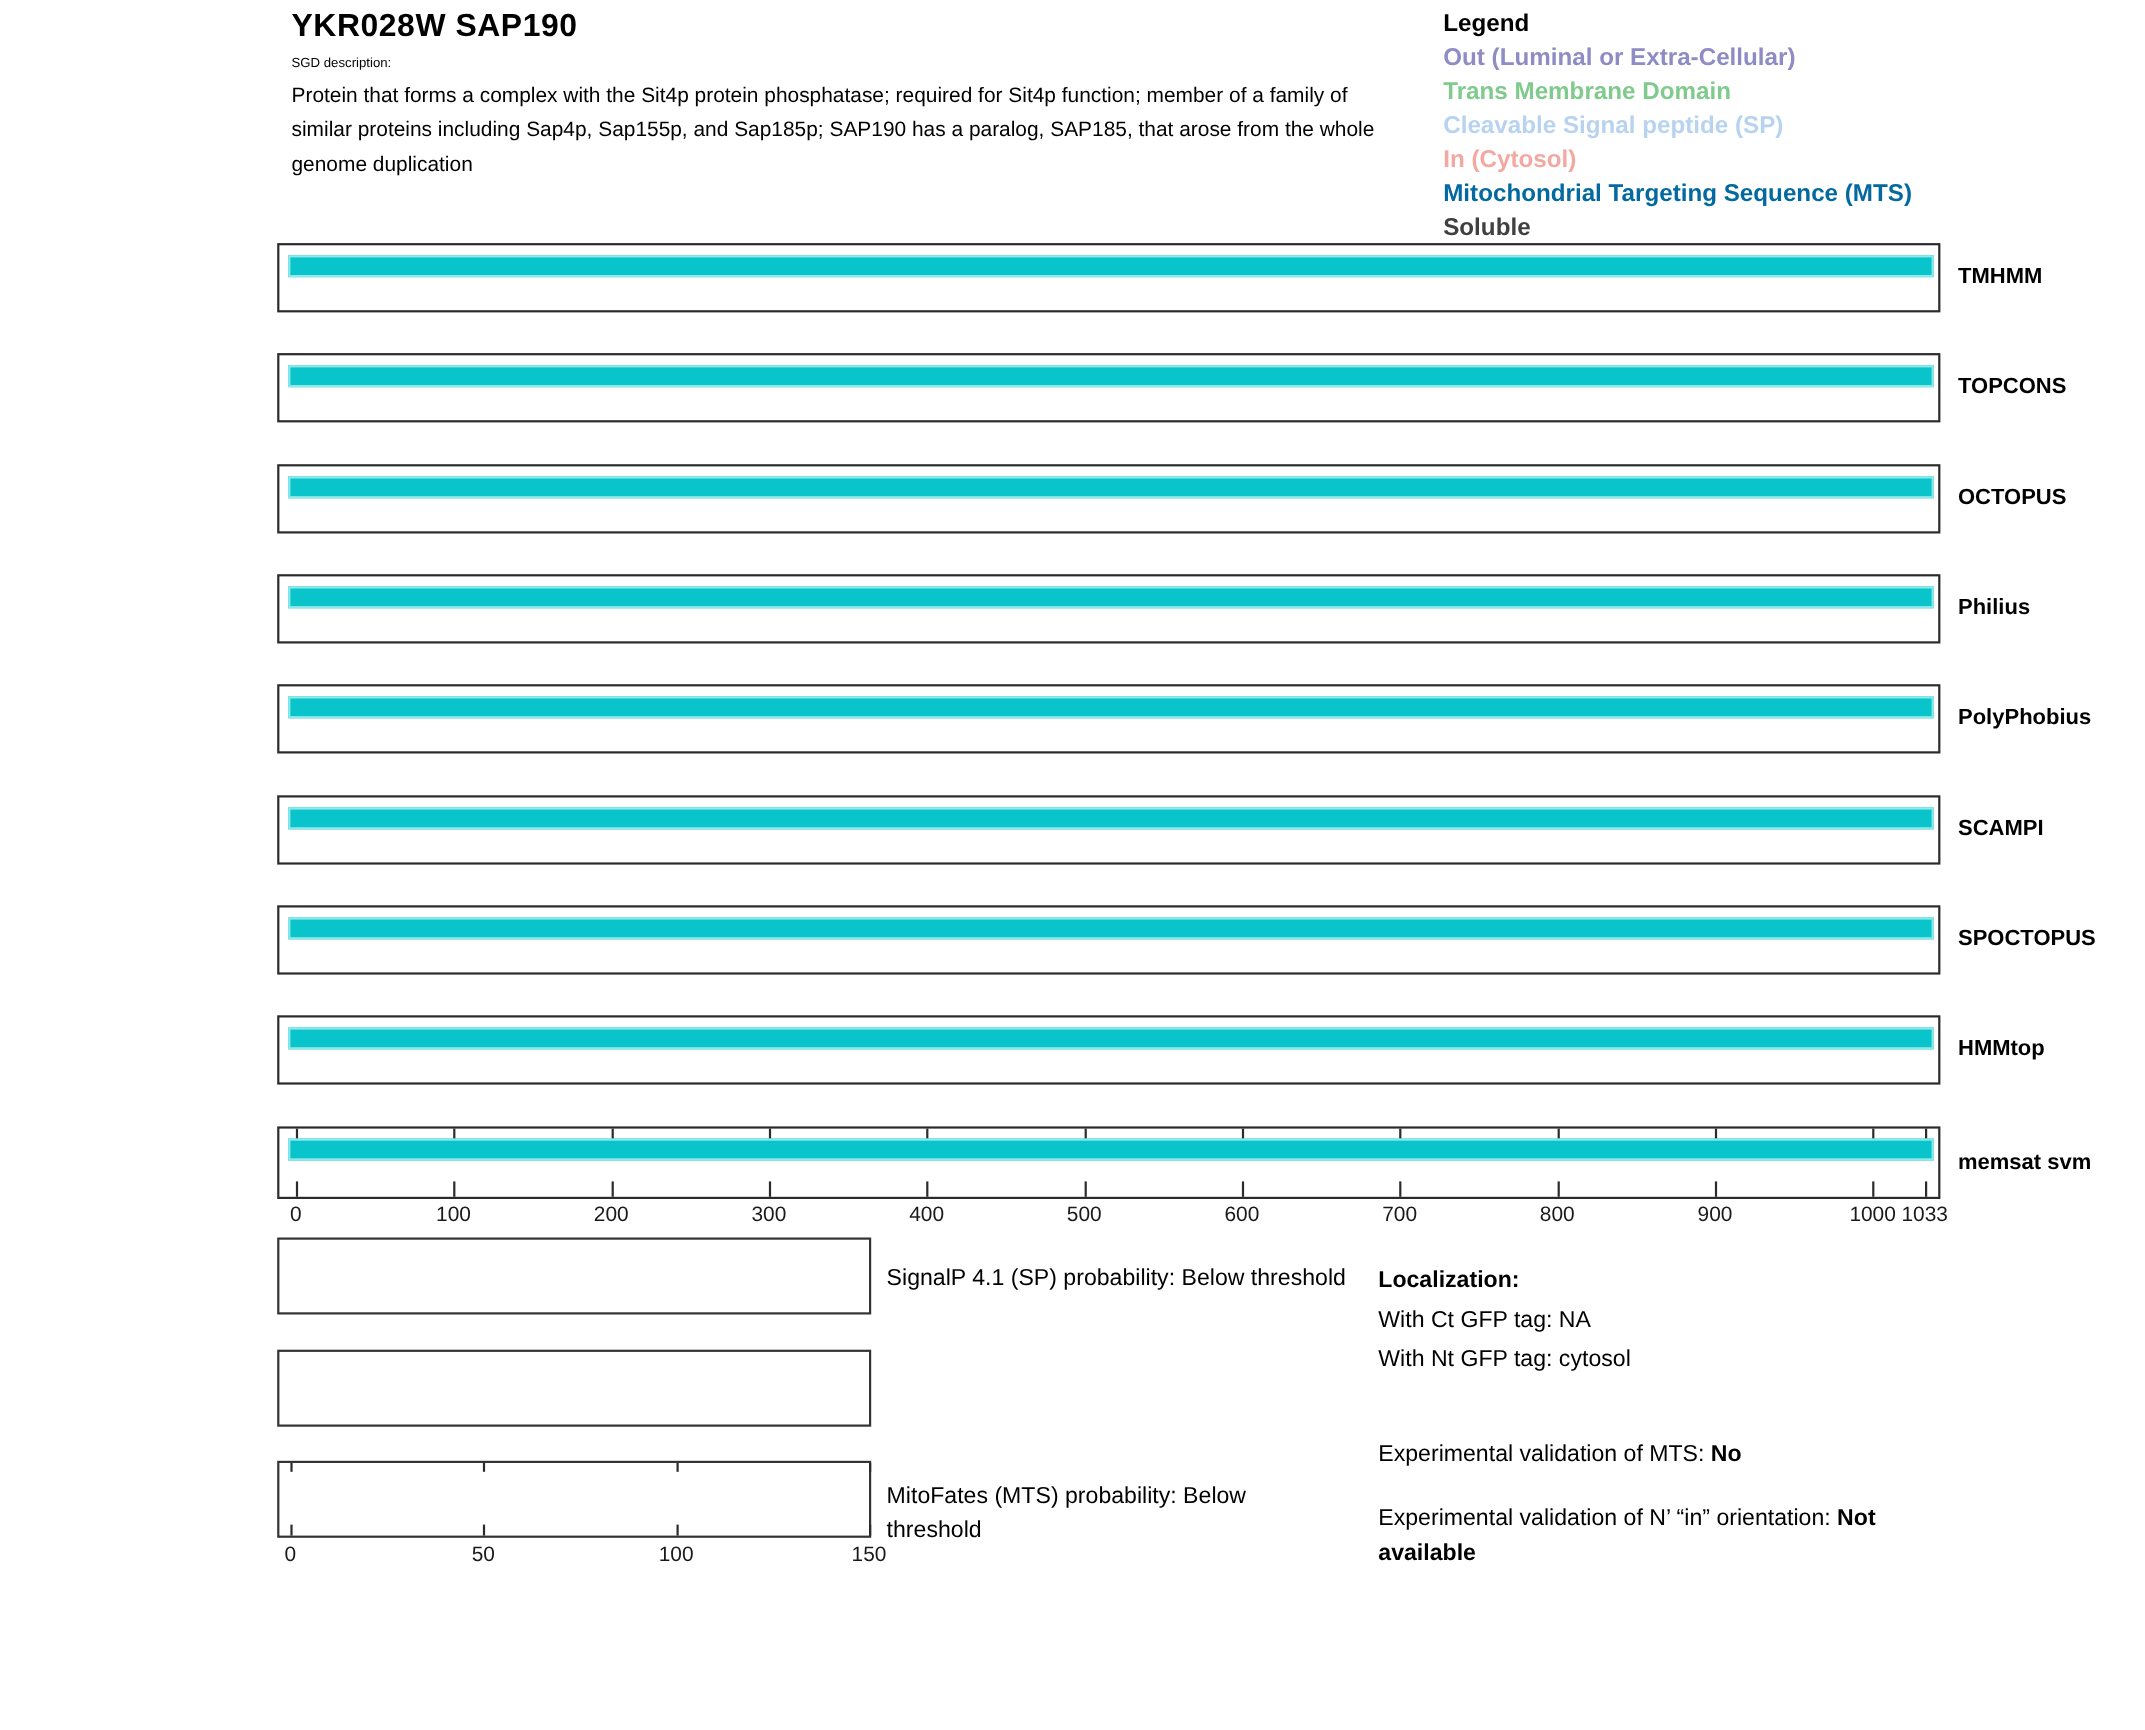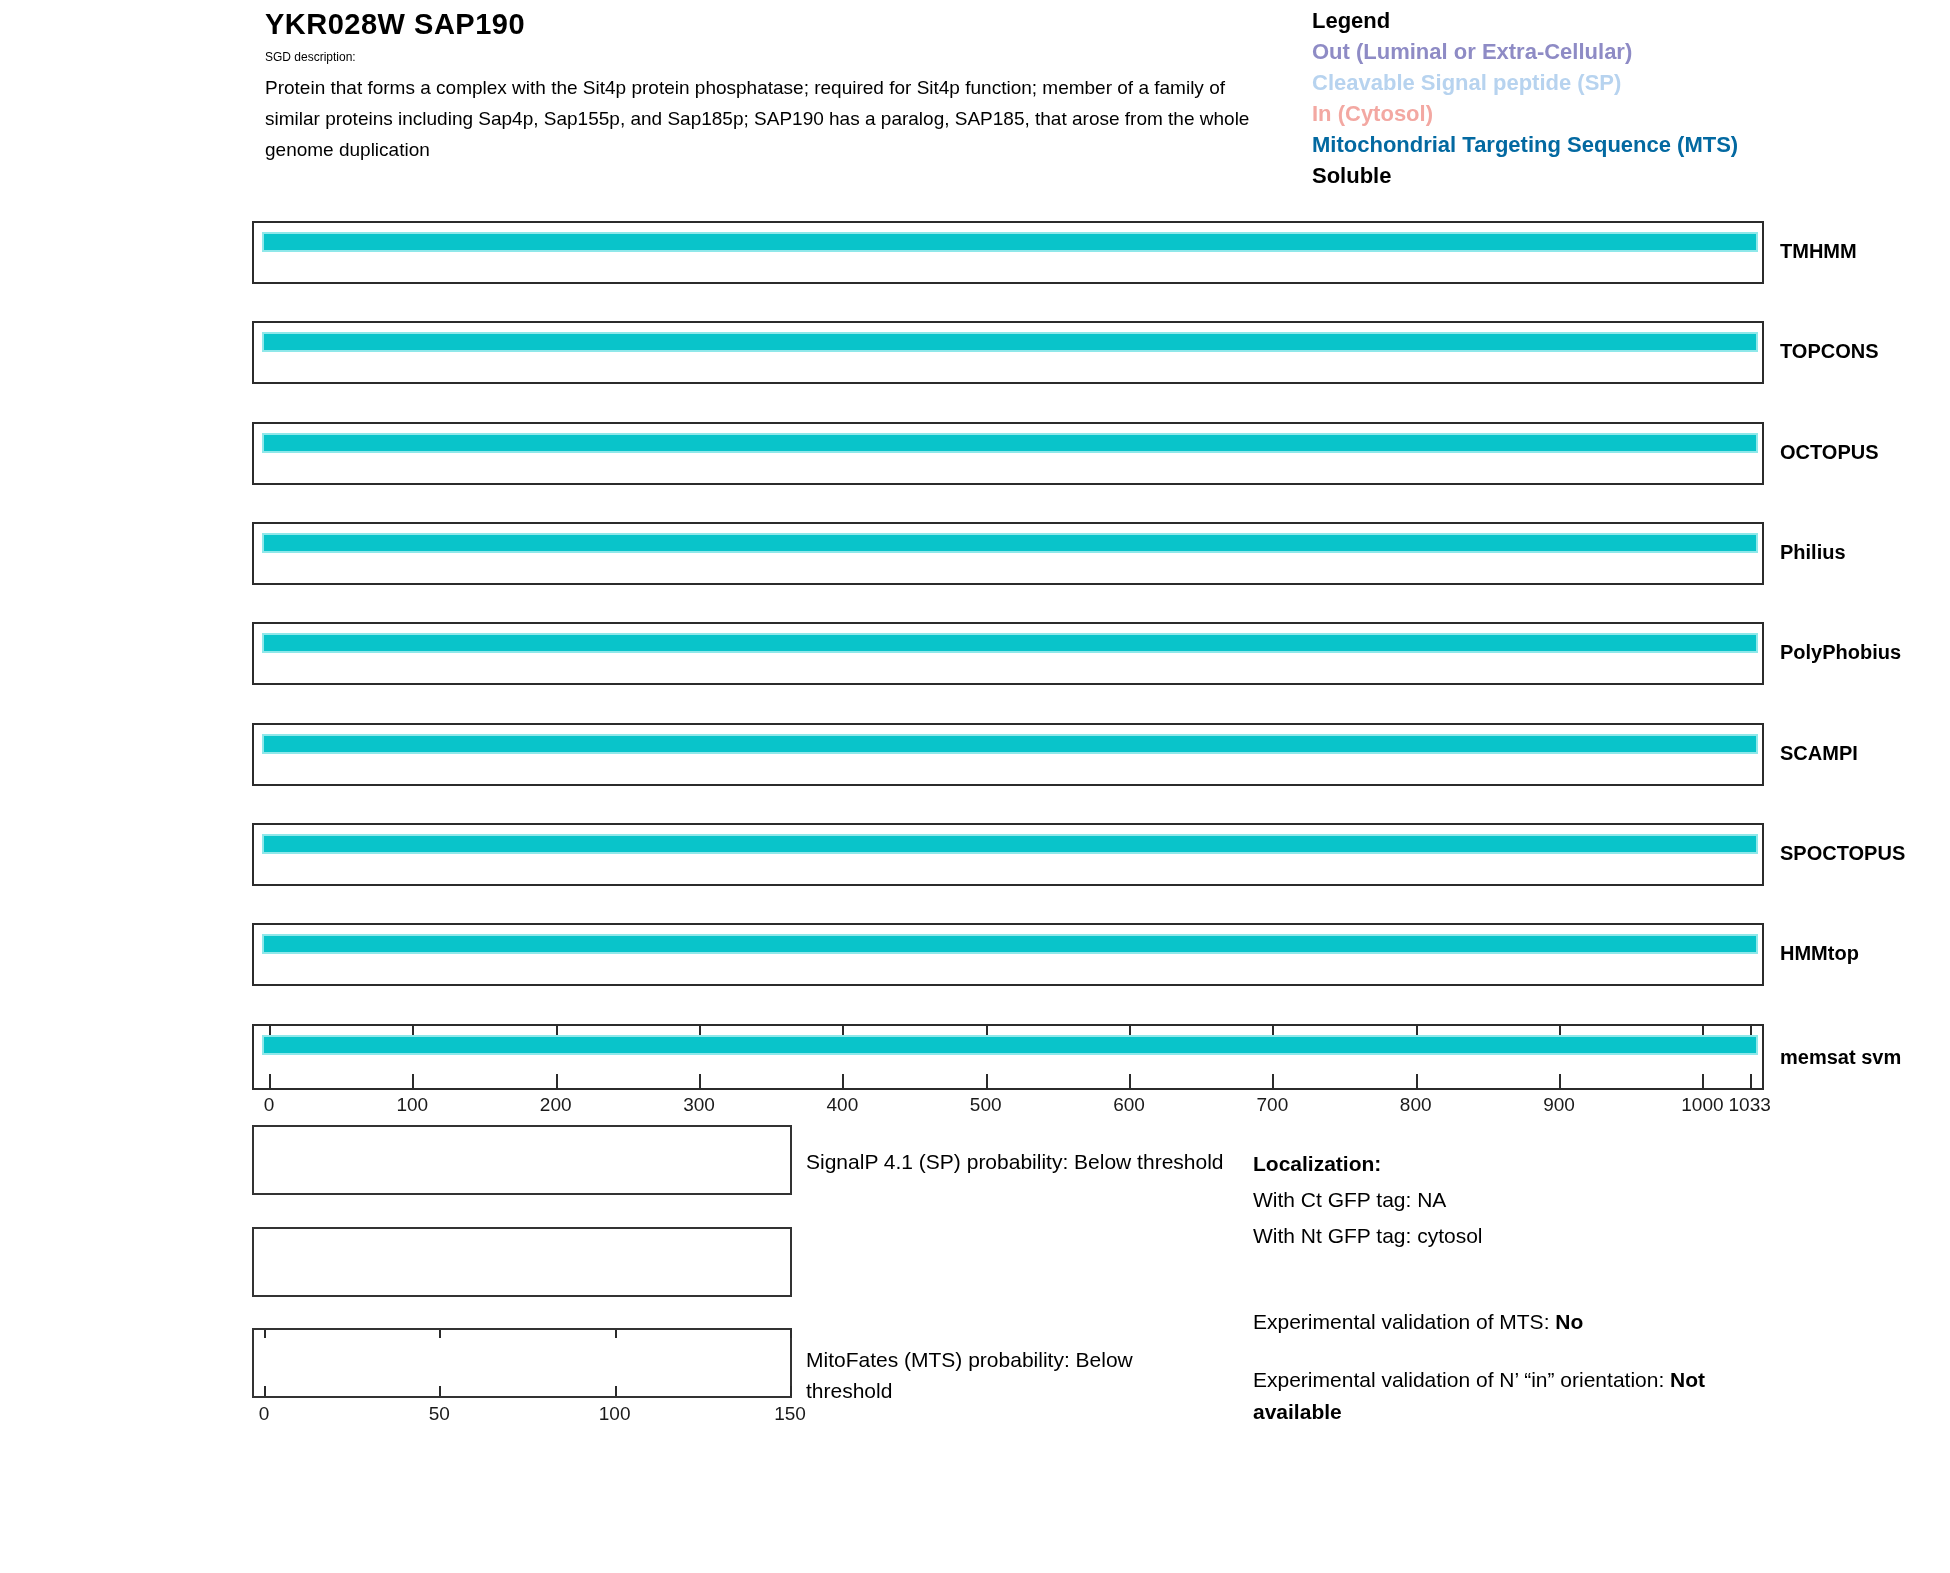--- a/index.html
+++ b/index.html
@@ -54,24 +54,25 @@
 
 <div id="page">
 
   <div class="title">YKR028W  SAP190</div>
   <div class="sgd-label">SGD description:</div>
   <div class="sgd-desc">Protein that forms a complex with the Sit4p protein phosphatase; required for Sit4p function; member of a family of similar proteins including Sap4p, Sap155p, and Sap185p; SAP190 has a paralog, SAP185, that arose from the whole genome duplication</div>
 
   <div class="legend">
     <div class="legend-title">Legend</div>
     <div class="legend-item" style="color: rgb(142, 139, 197);">Out (Luminal or Extra-Cellular)</div>
+    <div class="legend-item" style="color: rgb(127, 202, 140);">Trans Membrane Domain</div>
     <div class="legend-item" style="color: rgb(183, 211, 239);">Cleavable Signal peptide (SP)</div>
     <div class="legend-item" style="color: rgb(243, 168, 162);">In (Cytosol)</div>
     <div class="legend-item" style="color: #0369a1;">Mitochondrial Targeting Sequence (MTS)</div>
-    <div class="legend-item" style="color: #000000;">Soluble</div>
+    <div class="legend-item" style="color: #404040;">Soluble</div>
   </div>
 
   <div class="tbox" style="top:221px">
       <div class="tbar"></div>
     </div>
   <div class="tlabel" style="top:241px">TMHMM</div>
 
   <div class="tbox" style="top:321px">
       <div class="tbar"></div>
     </div>

